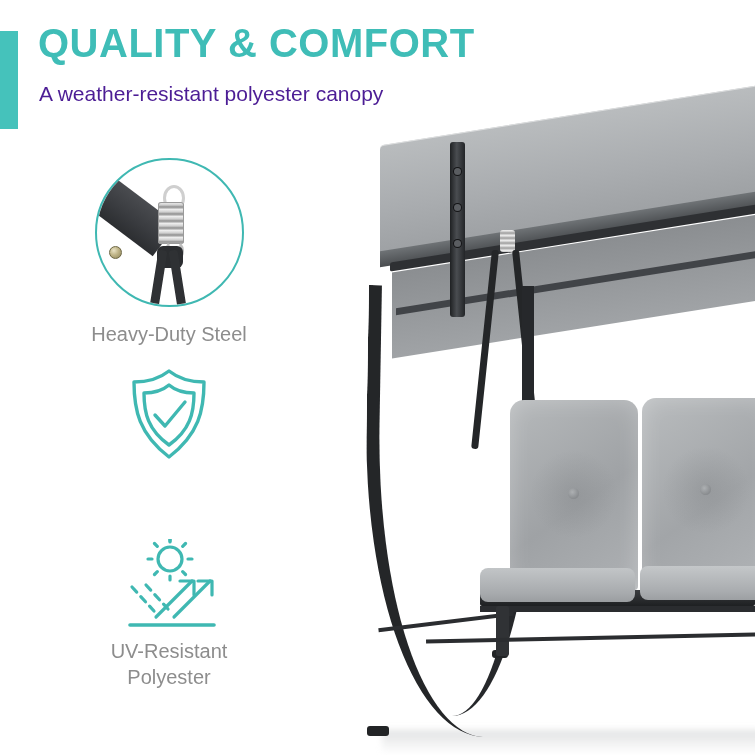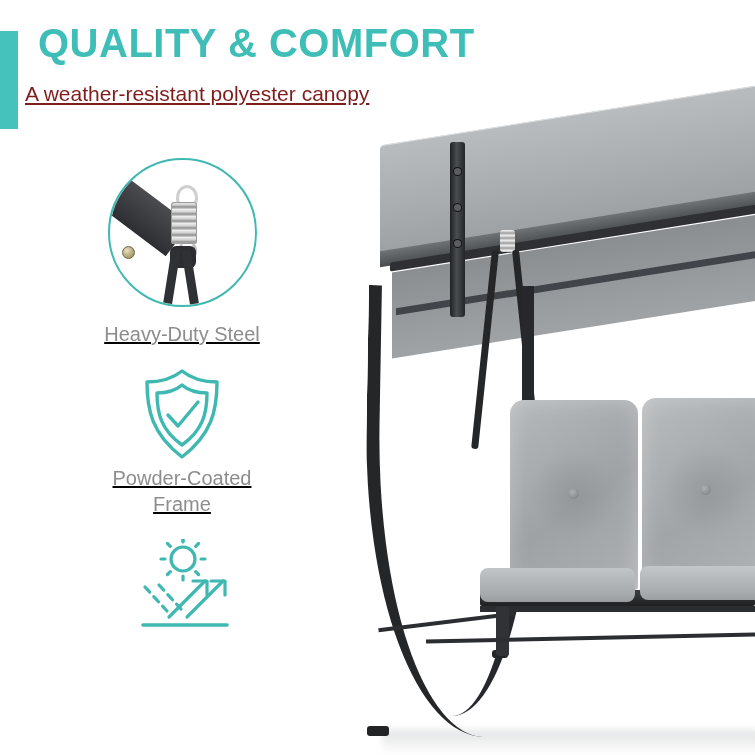--- a/index.html
+++ b/index.html
@@ -17,27 +17,27 @@
   .accent-bar{
     position:absolute;left:0;top:31px;width:18px;height:98px;
     background:#45c2bb;
   }
   .headline{
     position:absolute;left:38px;top:22px;
     font-size:40px;font-weight:bold;letter-spacing:0.5px;
     color:#3fbdb7;line-height:1.08;white-space:nowrap;
   }
   .subhead{
-    position:absolute;left:25px;top:80px;
-    font-size:21px;color:#7f1d1d;line-height:1.32;font-weight:normal;text-decoration:underline;
+    position:absolute;left:39px;top:80px;
+    font-size:21px;color:#4c1d95;line-height:1.32;font-weight:normal;
   }
   .subhead span{display:block;}
 
   
-  .features{position:absolute;left:37px;top:158px;width:290px;text-decoration:underline;}
+  .features{position:absolute;left:24px;top:158px;width:290px;}
   .feature{position:relative;width:290px;text-align:center;}
   .f1{height:205px;}
   .f2{height:175px;}
   .f3{height:175px;}
   .feature .label{
     font-size:20px;color:#8d8d8d;line-height:1.3;
   }
   .feature .label span{display:block;}
 
   .icon-wrap{display:flex;align-items:center;justify-content:center;}
@@ -235,24 +235,20 @@
     </div>
 
     <div class="feature f2">
       <div class="icon-wrap" style="height:102px;">
         <svg width="92" height="96" viewBox="0 0 92 96" fill="none" stroke="#3fb8b2" stroke-width="3.4" stroke-linecap="round" stroke-linejoin="round">
           <path d="M46 5 C36 13 22 16 11 16 C11 44 16 68 46 91 C76 68 81 44 81 16 C70 16 56 13 46 5 Z"></path>
           <path d="M46 19 C39 25 29 27 21 27 C21 47 25 64 46 79 C67 64 71 47 71 27 C63 27 53 25 46 19 Z"></path>
           <path d="M32 49 L42 60 L62 36"></path>
         </svg>
       </div>
-      <div class="label">
-        <span>Powder-Coated</span>
-        <span>Frame</span>
-      </div>
     </div>
 
     <div class="feature f3">
       <div class="icon-wrap" style="height:100px;">
         <svg width="110" height="98" viewBox="0 0 110 98" fill="none" stroke="#3fb8b2" stroke-width="3.2" stroke-linecap="round" stroke-linejoin="round">
 
           <circle cx="56" cy="20" r="12"></circle>
           <path d="M56 2 L56 -2"></path>
           <path d="M56 3 L56 -1 M56 37 L56 41 M38 20 L34 20 M74 20 L78 20
                    M43.3 7.3 L40.5 4.5 M68.7 32.7 L71.5 35.5
@@ -262,20 +258,24 @@
 
           <path d="M18 48 L40 72" stroke-dasharray="7 6"></path>
           <path d="M32 46 L54 70" stroke-dasharray="7 6"></path>
 
           <path d="M42 78 L78 42"></path>
           <path d="M66 42 L80 42 L80 56"></path>
           <path d="M60 78 L96 42"></path>
           <path d="M84 42 L98 42 L98 56"></path>
         </svg>
       </div>
+      <div class="label">
+        <span>UV-Resistant</span>
+        <span>Polyester</span>
+      </div>
     </div>
 
   </div>
 
   <div class="product">
     <div class="floor-shadow"></div>
 
     <div class="canopy-top"></div>
     <div class="canopy-edge"></div>
     <div class="canopy-rail"></div>

